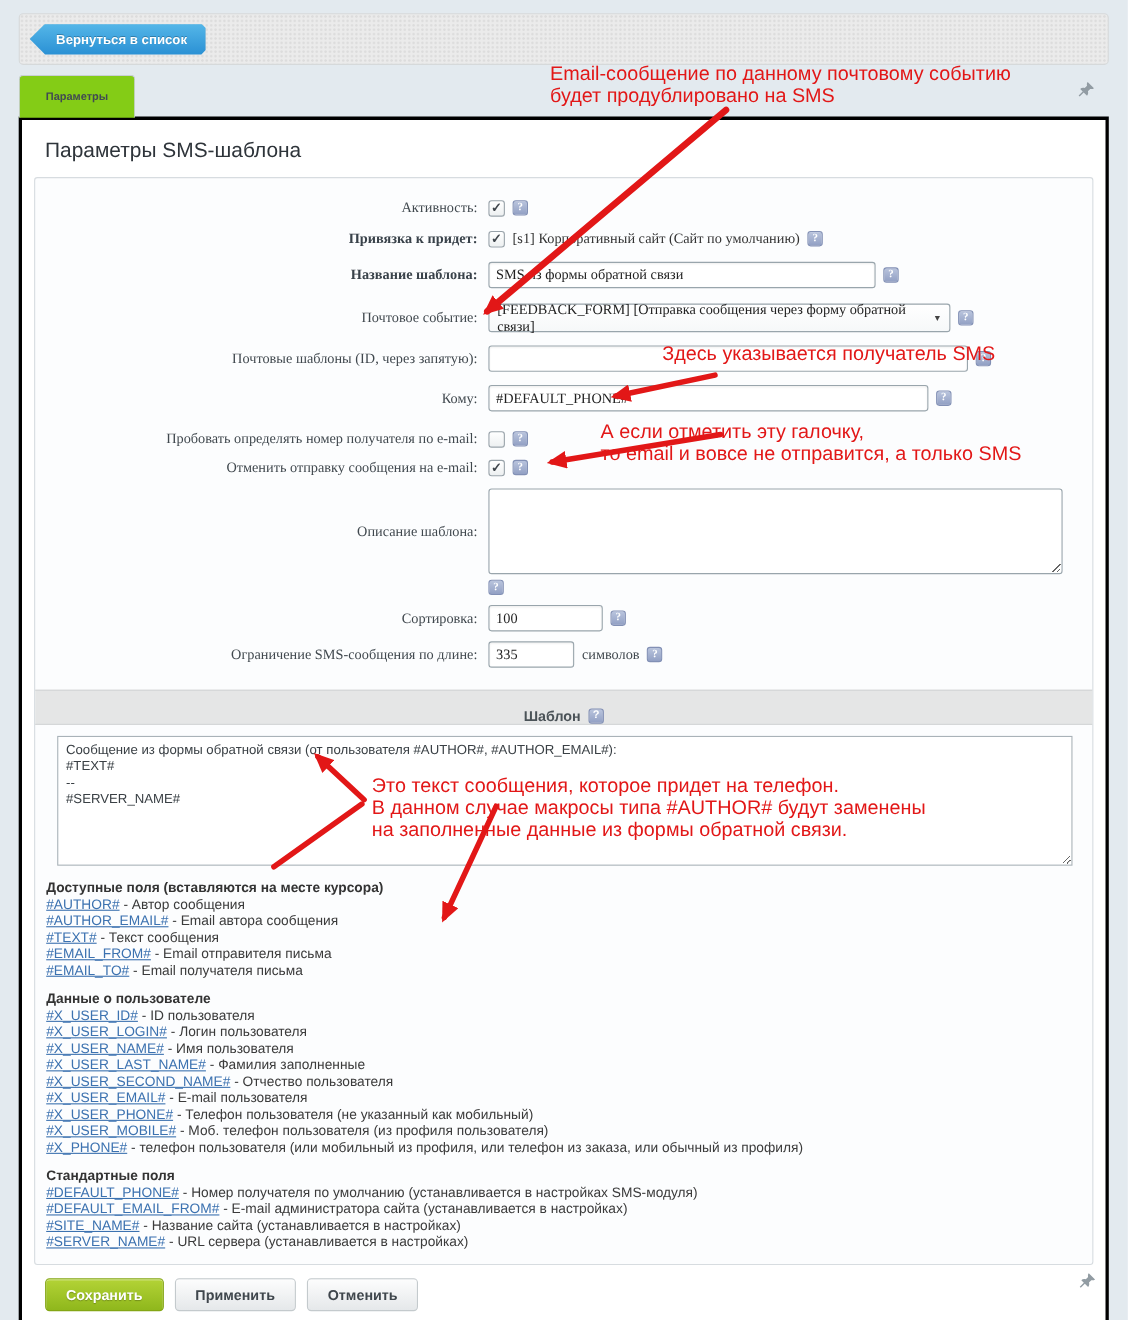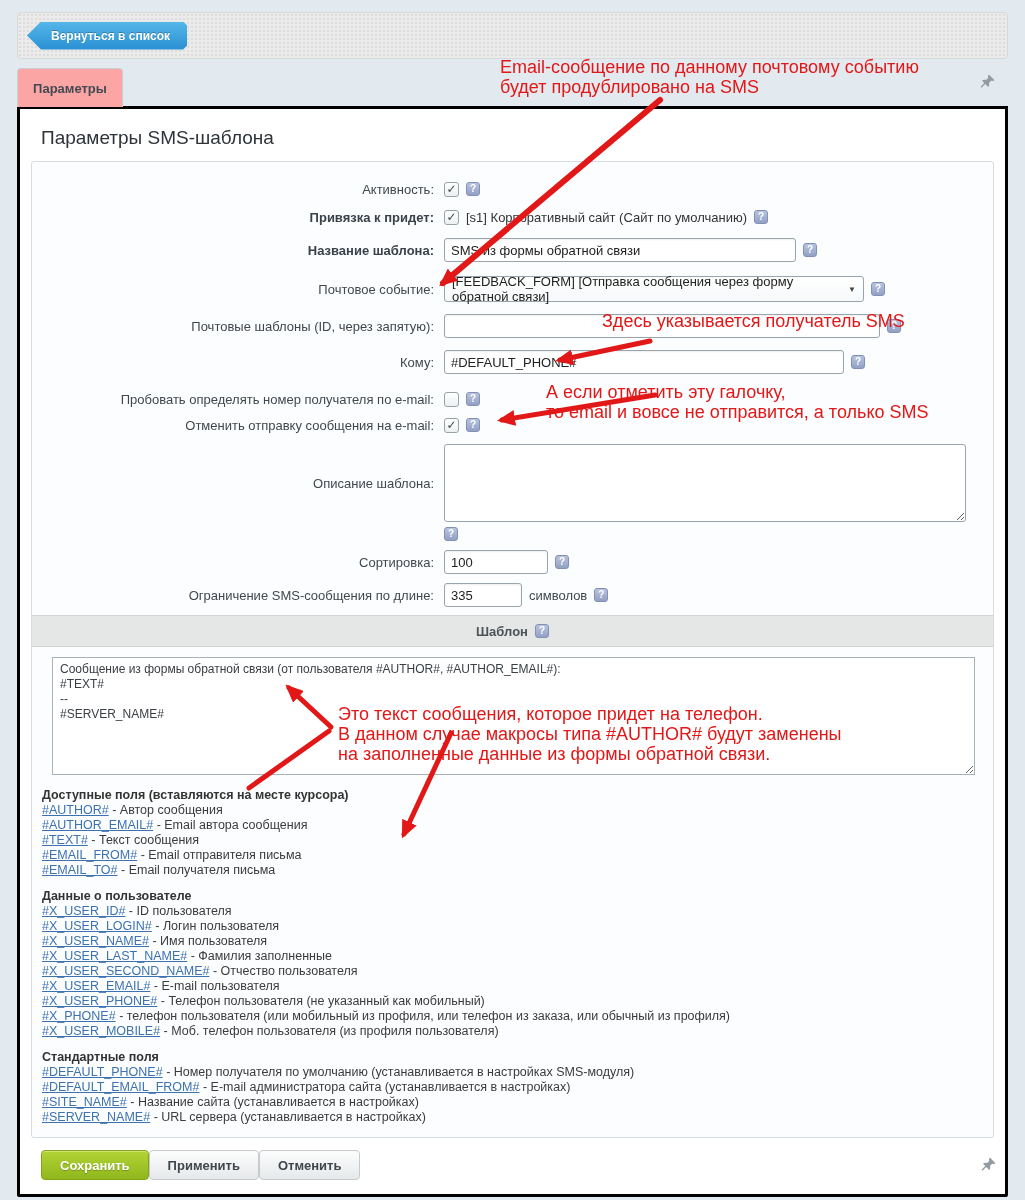--- a/index.html
+++ b/index.html
@@ -27,43 +27,43 @@
     background:linear-gradient(var(--blue-lt),var(--blue-dk));
     clip-path:polygon(14px 0, calc(100% - 4px) 0, 100% 4px, 100% calc(100% - 4px), calc(100% - 4px) 100%, 14px 100%, 0 50%);
     text-shadow:0 -1px 0 rgba(0,0,0,.25);
     filter:drop-shadow(0 1px 1px rgba(0,0,0,.25));
   }
 
   
   .tabrow { position:relative; height:43px; }
   .tab {
     position:absolute; left:0; bottom:-1px; z-index:3;
-    width:106px; height:39px; background:#fca5a5;
+    width:106px; height:39px; background:#84cc16;
     border:1px solid #c9cfd3; border-bottom:none; border-radius:4px 4px 0 0;
     display:flex; align-items:center; justify-content:center;
-    font-size:13px; font-weight:bold; color:#414a52; cursor:pointer;
+    font-size:10px; font-weight:bold; color:#414a52; cursor:pointer;
   }
   .pin { position:absolute; cursor:pointer; z-index:20; }
   .pin-top { right:12px; top:10px; }
   .pin-bottom { right:28px; top:1156px; }
 
   
   .content {
     position:relative; z-index:1; background:#fff;
     border:3px solid #000000; border-radius:0 0 2px 2px;
     padding:0 11px 14px;
   }
   h1 { font-size:19px; font-weight:normal; color:#2e343a; margin:18px 10px 12px; }
 
   
   .panel {
     border:1px solid #d7dce0; border-radius:3px;
     background:#fcfdfe; padding-top:16px;
   }
-  .frow { display:flex; align-items:center; }
+  .frow { display:flex; align-items:center;font-family:Liberation Serif, serif; }
   .lbl { width:412px; flex:none; text-align:right; padding-right:10px; font-size:13px; color:#40484e; }
   .lbl.bold { font-weight:bold; color:#39424a; }
   .ctl { display:flex; align-items:center; gap:7px; min-width:0; }
   .r1{height:22px;margin-bottom:6px} .r2{height:22px;margin-bottom:10px}
   .r3{height:24px;margin-bottom:14px}.r4{height:26px;margin-bottom:12px}
   .r5{height:24px;margin-bottom:12px}.r6{height:24px;margin-bottom:16px}
   .r7{height:18px;margin-bottom:8px} .r8{height:18px;margin-bottom:10px}
   .r9{align-items:center}
   .r9b{height:16px;margin:4px 0 8px}
   .r10{height:24px;margin-bottom:9px}.r11{height:24px;margin-bottom:8px}
@@ -94,40 +94,40 @@
     width:14px; height:14px; flex:none; border-radius:3px; cursor:pointer;
     border:1px solid #8290b5; background:linear-gradient(#b9c4dd,#92a0c4);
     color:#fff; font-size:10px; font-weight:bold;
     display:inline-flex; align-items:center; justify-content:center; line-height:1;
   }
   .suffix { font-size:13px; color:#40484e; }
   .inline-val { font-size:13px; color:#333; white-space:nowrap; }
 
   
   .section-bar {
-    margin-top:8px; height:32px; background:#e5e6e6;
+    margin-top:20px; height:32px; background:#e5e6e6;
     border-top:1px solid #d3d5d6; border-bottom:1px solid #d3d5d6;
-    display:flex; align-items:center; justify-content:center; gap:7px;
+    display:flex; align-items:flex-end; justify-content:center; gap:7px;
     font-size:13px; font-weight:bold; color:#4b5358;
   }
   .ta-tpl {
     display:block; margin:10px 18px 0 20px; width:calc(100% - 38px); height:118px;
     border:1px solid #a9b2b8; font-family:inherit; font-size:12px; line-height:15px;
     color:#3a4045; padding:4px 7px; resize:both;
   }
 
   
   .lists { padding:12px 10px 12px; font-size:12.5px; color:#3b3b3b; }
   .mhead { font-weight:bold; color:#333; line-height:16px; }
   .mlist + .mlist { margin-top:10px; }
   .mitem { line-height:15px; }
   .mlink { color:var(--link); text-decoration:underline; cursor:pointer; }
 
   
-  .btnrow { display:flex; margin:12px 10px 0; }
+  .btnrow { display:flex; gap:10px; margin:12px 10px 0; }
   .btn {
     height:30px; padding:0 18px; border-radius:4px; cursor:pointer;
     font-family:inherit; font-size:13px; font-weight:bold;
   }
   .btn.green {
     border:1px solid #84a614; color:#fff;
     background:linear-gradient(#b3d336,var(--green));
     text-shadow:0 1px 1px rgba(0,0,0,.25);
     box-shadow:inset 0 1px 0 rgba(255,255,255,.35);
   }
@@ -329,23 +329,23 @@
               <div class="mitem"><a href="#" class="mlink">#X_USER_NAME#</a><span> - </span><span>Имя пользователя</span></div>
 
               <div class="mitem"><a href="#" class="mlink">#X_USER_LAST_NAME#</a><span> - </span><span>Фамилия заполненные</span></div>
 
               <div class="mitem"><a href="#" class="mlink">#X_USER_SECOND_NAME#</a><span> - </span><span>Отчество пользователя</span></div>
 
               <div class="mitem"><a href="#" class="mlink">#X_USER_EMAIL#</a><span> - </span><span>E-mail пользователя</span></div>
 
               <div class="mitem"><a href="#" class="mlink">#X_USER_PHONE#</a><span> - </span><span>Телефон пользователя (не указанный как мобильный)</span></div>
 
+              <div class="mitem"><a href="#" class="mlink">#X_USER_MOBILE#</a><span> - </span><span>Моб. телефон пользователя (из профиля пользователя)</span></div>
+
               <div class="mitem"><a href="#" class="mlink">#X_PHONE#</a><span> - </span><span>телефон пользователя (или мобильный из профиля, или телефон из заказа, или обычный из профиля)</span></div>
-
-              <div class="mitem"><a href="#" class="mlink">#X_USER_MOBILE#</a><span> - </span><span>Моб. телефон пользователя (из профиля пользователя)</span></div>
             </div>
 
           <div class="mlist">
             <div class="mhead">Стандартные поля</div>
 
               <div class="mitem"><a href="#" class="mlink">#DEFAULT_PHONE#</a><span> - </span><span>Номер получателя по умолчанию (устанавливается в настройках SMS-модуля)</span></div>
 
               <div class="mitem"><a href="#" class="mlink">#DEFAULT_EMAIL_FROM#</a><span> - </span><span>E-mail администратора сайта (устанавливается в настройках)</span></div>
 
               <div class="mitem"><a href="#" class="mlink">#SITE_NAME#</a><span> - </span><span>Название сайта (устанавливается в настройках)</span></div>

